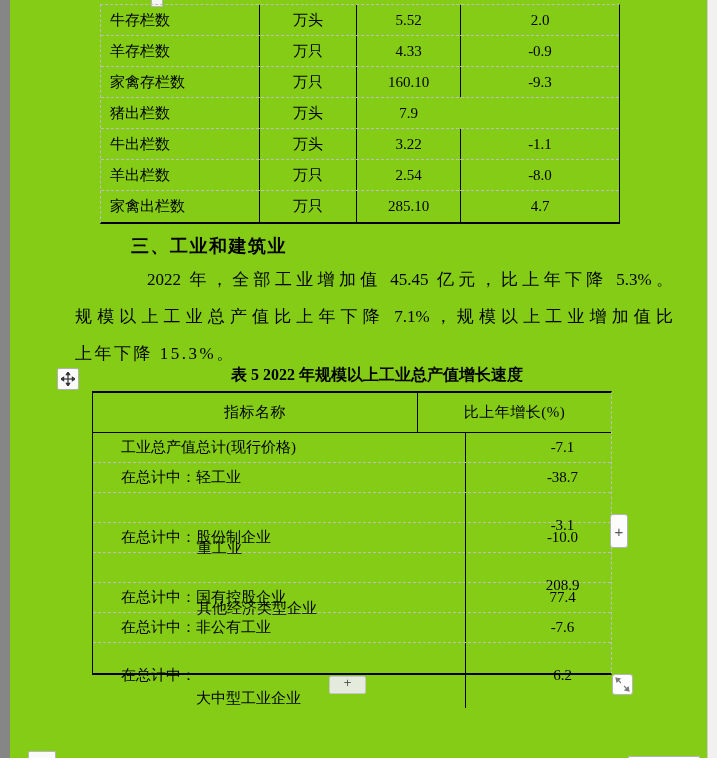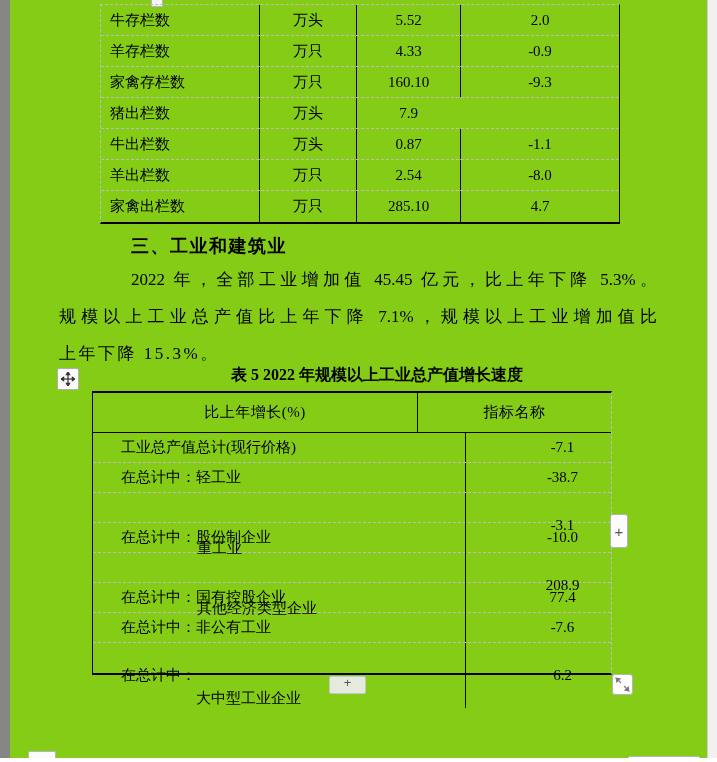--- a/index.html
+++ b/index.html
@@ -13,21 +13,21 @@
       border-top:1px dashed #bdbdbd;border-left:1px dashed #bdbdbd;
       border-right:1px solid #000;border-bottom:2px solid #000;}
   .lt-row{display:grid;grid-template-columns:158px 97px 104px 159px;height:31px;box-sizing:border-box;border-bottom:1px dashed #bdbdbd;}
   .lt-row:last-child{border-bottom:none;}
   .lt-row>div{display:flex;align-items:center;justify-content:center;font-size:15px;box-sizing:border-box;}
   .lt-row>div:first-child{justify-content:flex-start;padding-left:9px;}
   .lt-row>div+div{border-left:1px solid #000;}
 
   
   .heading{position:absolute;left:131px;top:234px;font-size:18px;font-weight:bold;letter-spacing:1.5px;}
-  .para{position:absolute;font-size:17px;}
+  .para{position:absolute;font-size:17px;margin-left:16px;}
   .p1{left:59px;top:261px;width:598px;}
   .p2{left:59px;top:684px;width:631px;}
   .p-line{height:37px;line-height:37px;}
   .jl{text-align:justify;text-align-last:justify;}
   .first{text-indent:72px;}
   .ls{letter-spacing:2.5px;white-space:nowrap;}
 
   
   .t5title{position:absolute;left:92px;top:361px;width:519px;height:27px;line-height:27px;box-sizing:border-box;
            padding-left:51px;text-align:center;font-weight:bold;font-size:16px;}
@@ -95,21 +95,21 @@
       <div>-9.3</div>
     </div>
     <div class="lt-row">
       <div>猪出栏数</div>
       <div>万头</div>
       <div>7.9</div>
     </div>
     <div class="lt-row">
       <div>牛出栏数</div>
       <div>万头</div>
-      <div>0.87</div>
+      <div>3.22</div>
       <div>-1.1</div>
     </div>
     <div class="lt-row">
       <div>羊出栏数</div>
       <div>万只</div>
       <div>2.54</div>
       <div>-8.0</div>
     </div>
     <div class="lt-row">
       <div>家禽出栏数</div>
@@ -135,22 +135,22 @@
           <polygon points="7,14 5.4,11.4 8.6,11.4"></polygon>
         <polygon points="0,7 2.6,5.4 2.6,8.6"></polygon>
           <polygon points="14,7 11.4,5.4 11.4,8.6"></polygon>
       </g>
     </svg>
   </div>
   <div class="t5title">表 5  2022 年规模以上工业总产值增长速度</div>
 
   <div class="t5">
     <div class="t5-header">
+      <div>指标名称</div>
       <div>比上年增长(%)</div>
-      <div>指标名称</div>
     </div>
     <div class="t5-row">
       <div class="c1">
           <span>工业总产值总计(现行价格)</span>
         </div>
       <div class="c2">-7.1</div>
     </div>
     <div class="t5-row">
       <div class="c1">
           <span>在总计中：</span>

